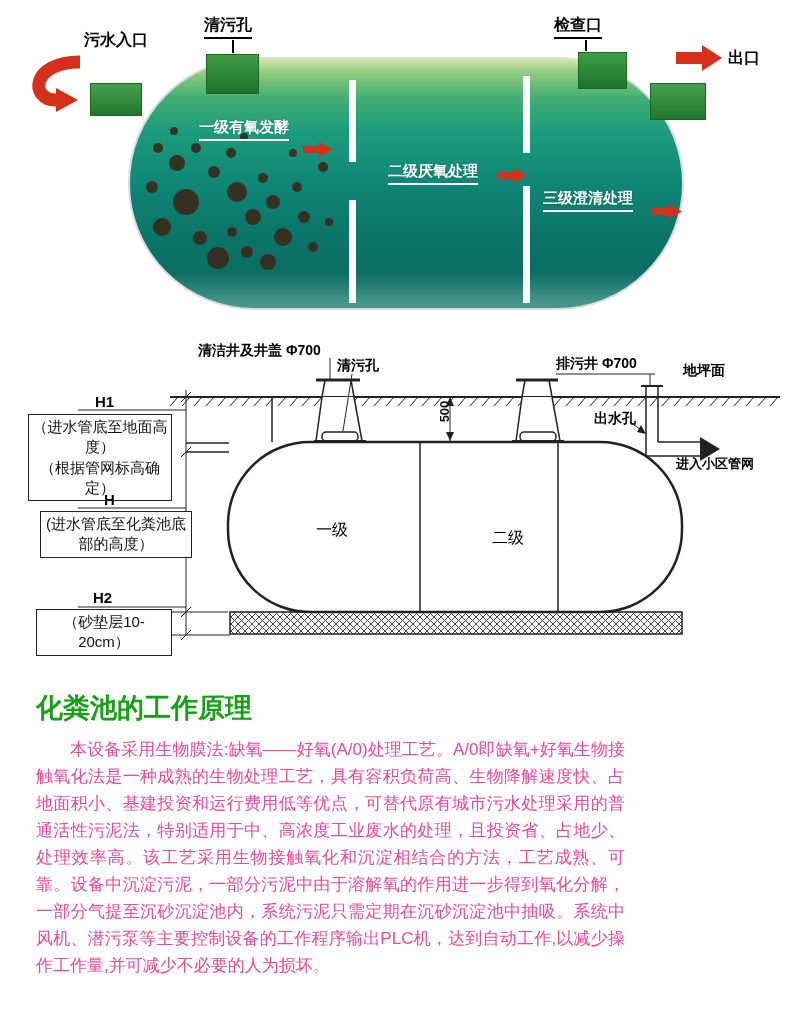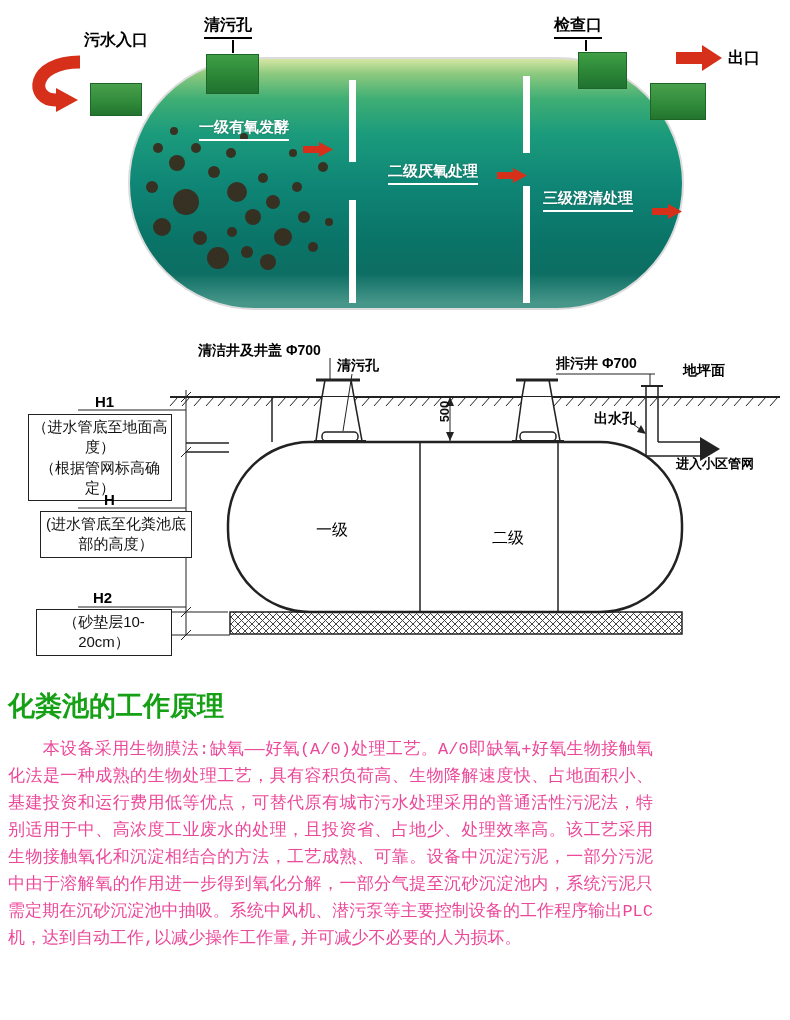--- a/index.html
+++ b/index.html
@@ -25,21 +25,21 @@
   
   .drawing-svg{position:absolute;left:0;top:330px;z-index:1;}
   .dlbl{position:absolute;z-index:2;font-size:14px;font-weight:bold;color:#000;white-space:nowrap;}
   .dlbl.small{font-size:13px;font-weight:normal;}
   .dnote{position:absolute;z-index:2;border:1px solid #222;background:#fff;text-align:center;
     font-size:15px;line-height:1.35;padding:2px 3px;box-sizing:border-box;}
   .dim-rot{position:absolute;z-index:2;font-size:13px;font-weight:bold;width:40px;text-align:center;
     transform:rotate(-90deg);}
   .chamber{position:absolute;z-index:2;font-size:16px;color:#000;white-space:nowrap;text-align:center;}
   
-  .article{position:absolute;left:0;top:682px;width:661px;padding:0 8px;box-sizing:border-box;z-index:2;font-family:Liberation Mono, monospace;}
+  .article{position:absolute;left:0;top:682px;width:661px;padding:0 36px;box-sizing:border-box;z-index:2;}
   .article h2{margin:10px 0 12px 0;font-size:27px;line-height:1.2;font-weight:bold;}
   .article p{margin:0;font-size:17px;line-height:27px;text-align:justify;color:#ec4899;}
 </style>
 </head>
 <body>
 
 <div class="page">
 
   <div class="abs" style="left:0;top:0;width:790px;height:330px;">
     <div class="tank-body"></div>

